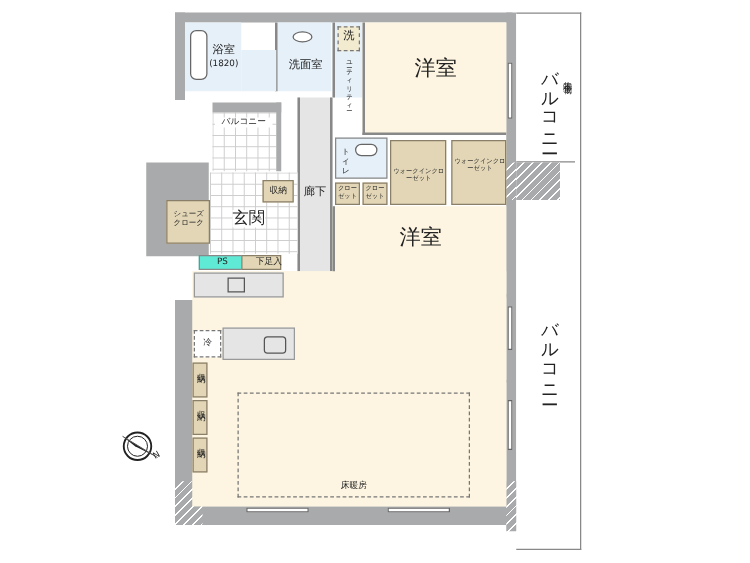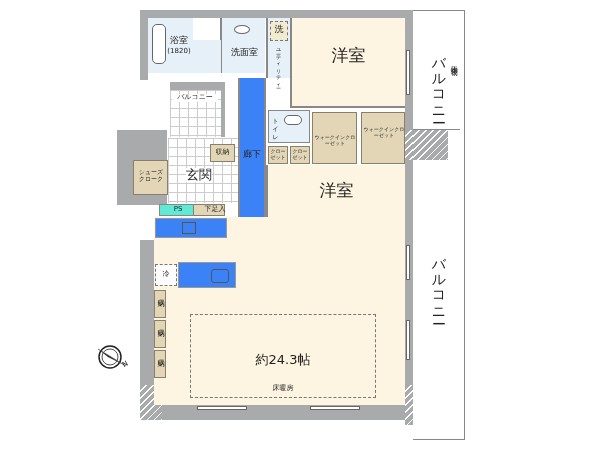--- a/index.html
+++ b/index.html
@@ -1,21 +1,21 @@
 <!DOCTYPE html>
 <html><head>
 <meta charset="utf-8">
 <style>
   html,body{margin:0;padding:0;background:#fff;}
   body{width:600px;height:450px;position:relative;overflow:hidden;font-family:"DejaVu Sans",sans-serif;color:#222;}
   .abs{position:absolute;box-sizing:border-box;}
   .wall{background:#a9aaab;}
   .room-yellow{background:#fdf5e1;}
   .room-blue{background:#e6f0f8;}
-  .room-white{background:#3b82f6;}
+  .room-white{background:#e5e5e5;}
   .closet{background:#e2d6b6;border:1px solid #8a7f68;}
   .tile{background-color:#fff;background-image:linear-gradient(#ccc 1px,transparent 1px),linear-gradient(90deg,#ccc 1px,transparent 1px);background-size:9px 9px;}
   .lbl{position:absolute;white-space:nowrap;text-align:center;line-height:1.1;}
   .big{font-size:17px;}
   .mid{font-size:13px;}
   .sm{font-size:9px;}
   .xs{font-size:7px;}
   .vert{writing-mode:vertical-rl;letter-spacing:1px;}
   .dotted{border:1px dashed #777;}
   .win{background:#fff;border:1px solid #666;}
@@ -112,21 +112,20 @@
 </div>
 <div class="abs closet" style="left:269px;top:242px;width:16px;height:32px;">
   <div class="lbl vert" style="left:1px;top:2px;font-size:5px;">クローゼット</div>
 </div>
 
 <div class="abs room-yellow" style="left:154px;top:217px;width:251px;height:188px;">
 </div>
 <div class="abs room-yellow" style="left:154px;top:306px;width:251px;height:99px;"></div>
 <div class="abs room-yellow" style="left:154px;top:217px;width:112px;height:90px;"></div>
 <div class="abs" style="left:190px;top:314px;width:186px;height:84px;border:1px dashed #777;">
-  <div class="lbl mid" style="left:0;top:38px;width:184px;">約24.3帖</div>
   <div class="lbl xs" style="left:0;top:70px;width:184px;">床暖房</div>
 </div>
 
 <div class="abs room-white" style="left:155px;top:218px;width:72px;height:20px;border:1px solid #999;">
   <div class="abs" style="left:26px;top:3px;width:14px;height:12px;border:1px solid #555;"></div>
 </div>
 <div class="abs room-white" style="left:178px;top:262px;width:58px;height:26px;border:1px solid #999;">
   <div class="abs" style="left:32px;top:6px;width:18px;height:14px;border:1px solid #555;border-radius:3px;"></div>
 </div>
 <div class="abs dotted" style="left:155px;top:264px;width:22px;height:22px;background:#fff;">

